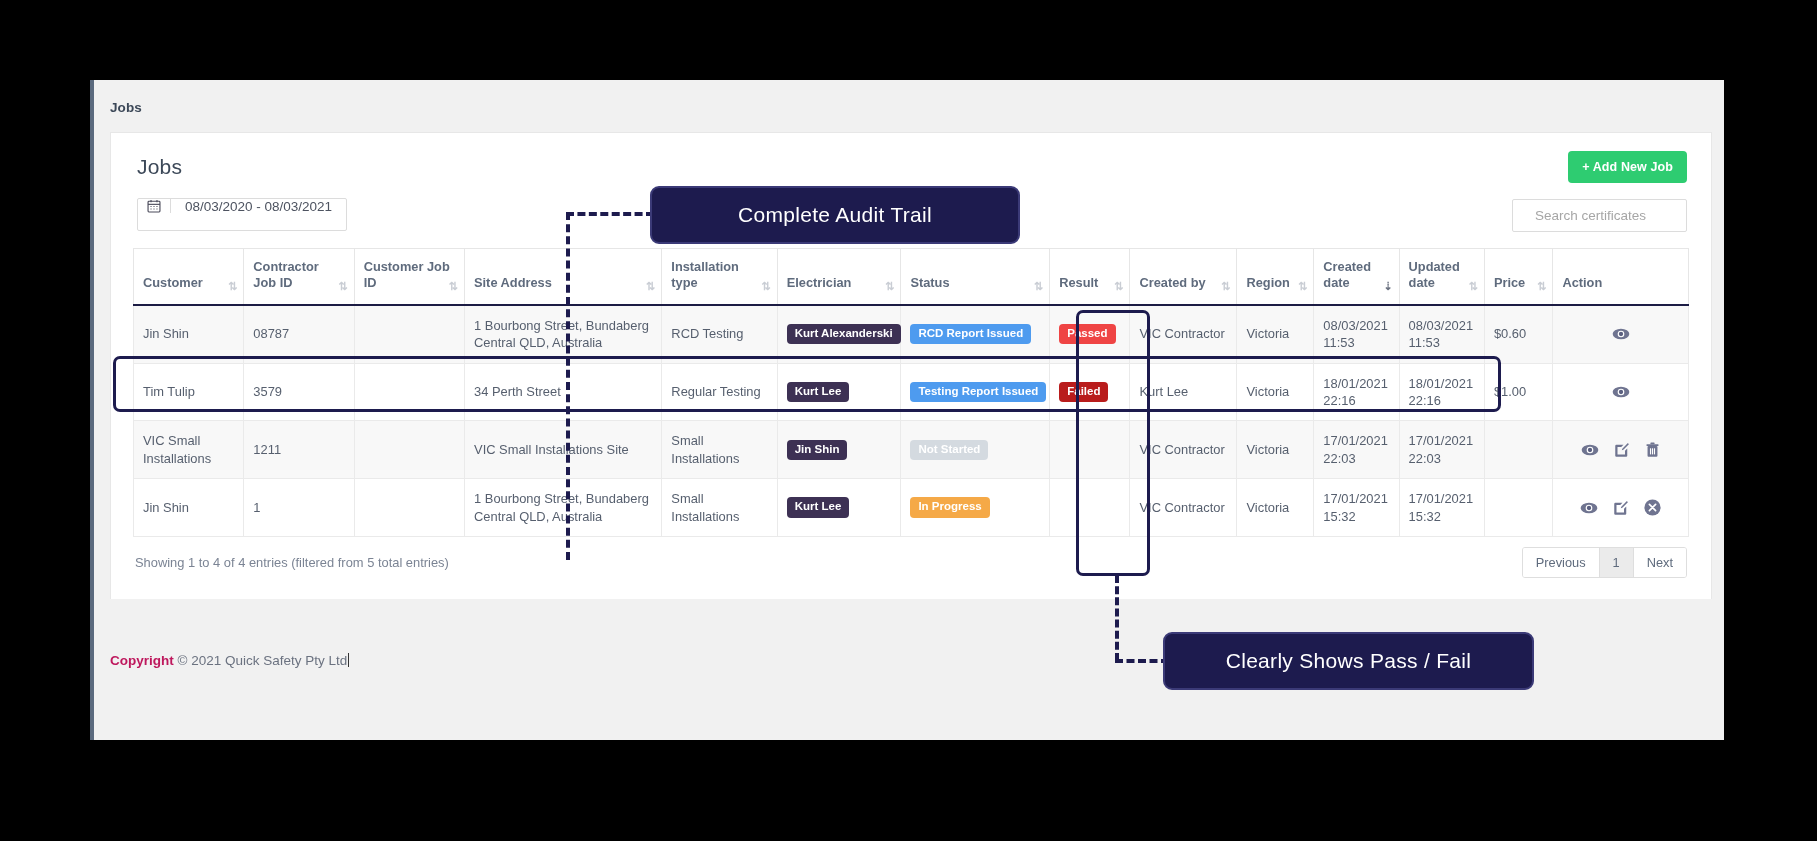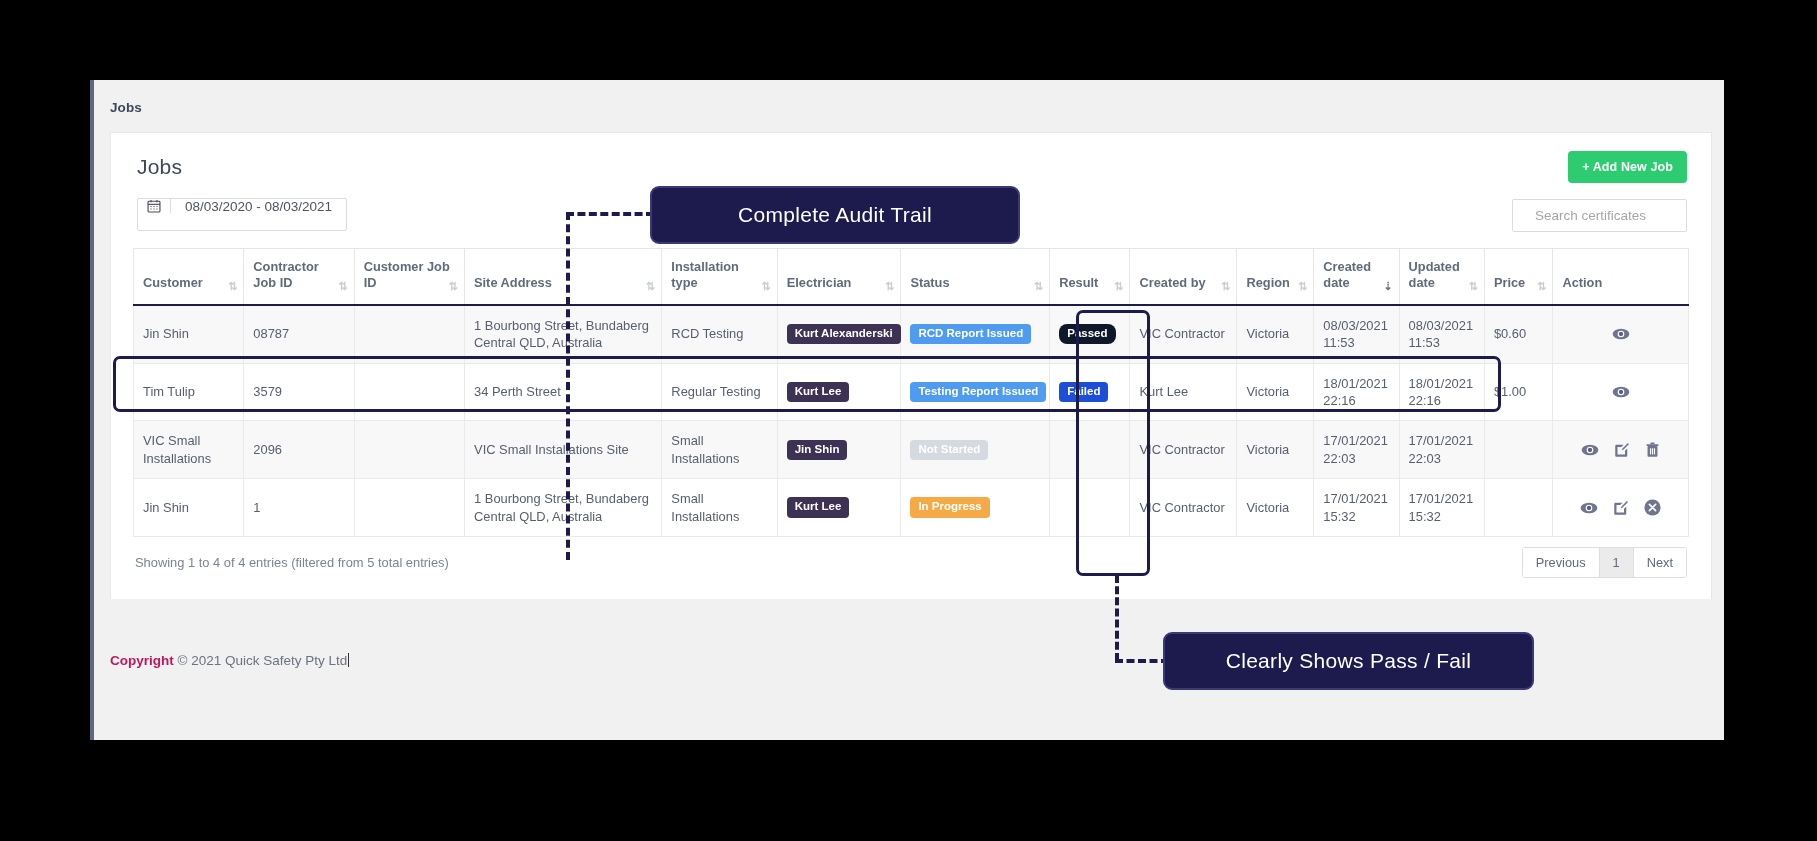--- a/index.html
+++ b/index.html
@@ -124,22 +124,22 @@
 
   .badge {
     display: inline-block;
     padding: 4px 8px 5px 8px;
     border-radius: 4px;
     font-size: 11.5px; font-weight: bold; color: #fff;
     line-height: 1; white-space: nowrap;
   }
   .badge.person  { background: #3d3154; }
   .badge.blue    { background: #4e9bef; }
-  .badge.green   { background: #0f172a; border-radius: 8px; }
-  .badge.red     { background: #1d4ed8; }
+  .badge.green   { background: #ef4444; }
+  .badge.red     { background: #b91c1c; }
   .badge.gray    { background: #d4dae0; }
   .badge.orange  { background: #f5a947; }
 
   .act-row { display: flex; gap: 13px; align-items: center; justify-content: center; }
   .act-icon { cursor: pointer; display: inline-flex; color: #6f7490; }
   .act-row.single { justify-content: center; }
 
   
   .table-foot {
     position: relative;
@@ -334,21 +334,21 @@
                         <ellipse cx="12" cy="12" rx="10" ry="6.2" fill="#6f7490"></ellipse>
                         <ellipse cx="12" cy="12" rx="4" ry="4" fill="#ffffff"></ellipse>
                         <circle cx="12" cy="12" r="2.6" fill="#5b6080"></circle>
                       </svg>
                     </span>
                   </div>
                 </td>
               </tr>
               <tr class="odd">
                 <td>VIC Small Installations</td>
-                <td>2096</td>
+                <td>1211</td>
                 <td></td>
                 <td>VIC Small Installations Site</td>
                 <td>Small Installations</td>
                 <td><span class="badge person">Jin Shin</span></td>
                 <td><span class="badge gray">Not Started</span></td>
                 <td></td>
                 <td>VIC Contractor</td>
                 <td>Victoria</td>
                 <td>17/01/2021 22:03</td>
                 <td>17/01/2021 22:03</td>

